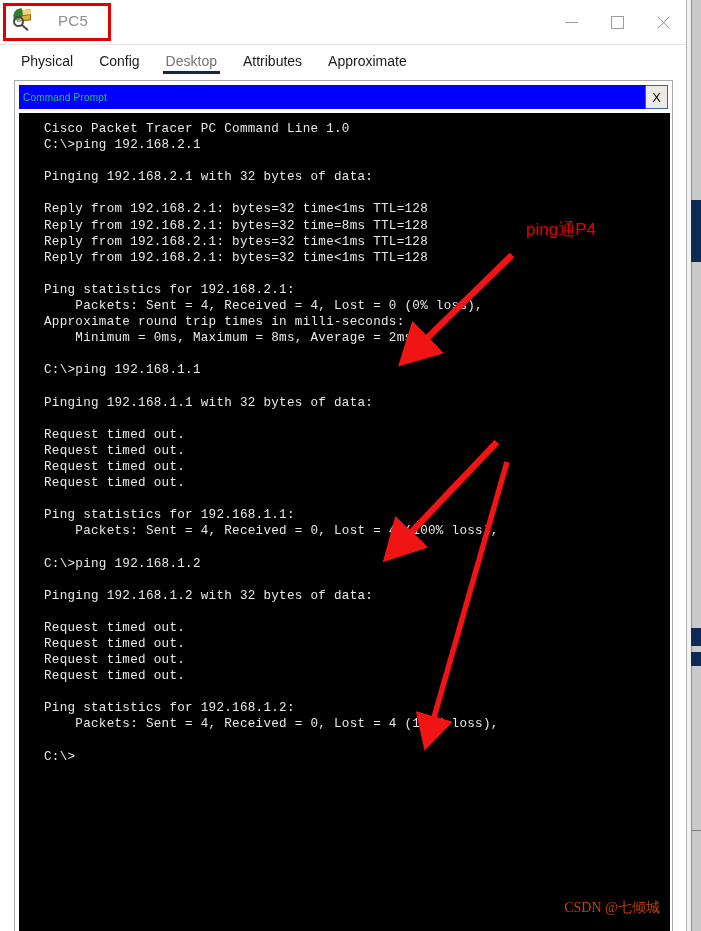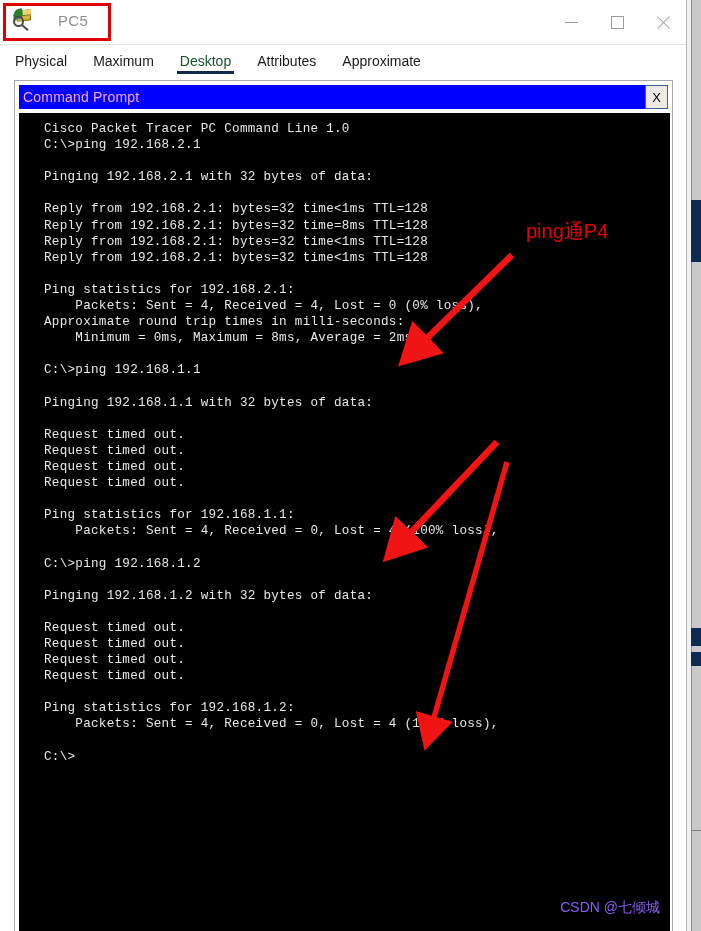--- a/index.html
+++ b/index.html
@@ -142,32 +142,32 @@
   .glyph-close::before { transform: rotate(45deg); }
   .glyph-close::after  { transform: rotate(-45deg); }
 
   
   .tabrow {
     position: relative;
     height: 30px;
     background: #ffffff;
     display: flex;
     align-items: flex-end;
-    padding-left: 2px;
+    padding-left: 8px;
     border-bottom: 1px solid #ffffff;
     text-align: center;
   }
   .tab {
     position: relative;
     font-size: 14px;
     color: #1b1b1b;
     padding: 0 13px 5px 13px;
     white-space: nowrap;
   }
-  .tab.active { color: #14532d; }
+  .tab.active { color: #737373; }
   .tab.active::after {
     content: "";
     position: absolute;
     left: 10px; right: 10px; bottom: 0;
     height: 3px;
     background: #10294a;
   }
 
   
   .panel {
@@ -180,22 +180,22 @@
   }
   .cmd-titlebar {
     position: relative;
     height: 24px;
     margin: 4px 4px 0 4px;
     background: #0000ff;
     display: flex;
     align-items: center;
   }
   .cmd-title-text {
-    color: #f9a8d4;
-    font-size: 14px;
+    color: #22c55e;
+    font-size: 10px;
     padding-left: 4px;
     letter-spacing: 0.2px;
   }
   .cmd-close {
     position: absolute;
     right: 0; top: 0;
     width: 23px; height: 24px;
     background: #eceae3;
     border: 1px solid #3a5ea8;
     display: flex; align-items: center; justify-content: center;
@@ -218,30 +218,30 @@
     font-size: 12.6px;
     line-height: 16.1px;
     color: #e8e8e8;
     white-space: pre;
     letter-spacing: 0.28px;
   }
   .watermark {
     position: absolute;
     right: 10px; bottom: 14px;
     font-size: 14px;
-    color: #8b5cf6;
-    font-family: Liberation Sans, sans-serif;
+    color: #c2410c;
+    font-family: Liberation Serif, serif;
     white-space: nowrap;
   }
 
   
   .annot {
     position: absolute;
     color: #e60000;
-    font-size: 20px;
+    font-size: 17px;
     font-family: "Liberation Sans", sans-serif;
     white-space: nowrap;
     font-weight: 500;
   }
   .annot-1 { left: 526px; top: 218px; }
   .annot-2 { left: 476px; top: 404px; }
 
   .arrow-layer {
     position: absolute;
     left: 0; top: 0;
@@ -286,21 +286,21 @@
           <div class="glyph-max"></div>
         </div>
         <div class="win-btn">
           <div class="glyph-close"></div>
         </div>
       </div>
     </div>
 
     <div class="tabrow">
       <div class="tab">Physical</div>
-      <div class="tab">Maximum</div>
+      <div class="tab">Config</div>
       <div class="tab active">Desktop</div>
       <div class="tab">Attributes</div>
       <div class="tab">Approximate</div>
     </div>
 
     <div class="panel">
 
       <div class="cmd-titlebar">
         <div class="cmd-title-text">Command Prompt</div>
         <div class="cmd-close">X</div>

